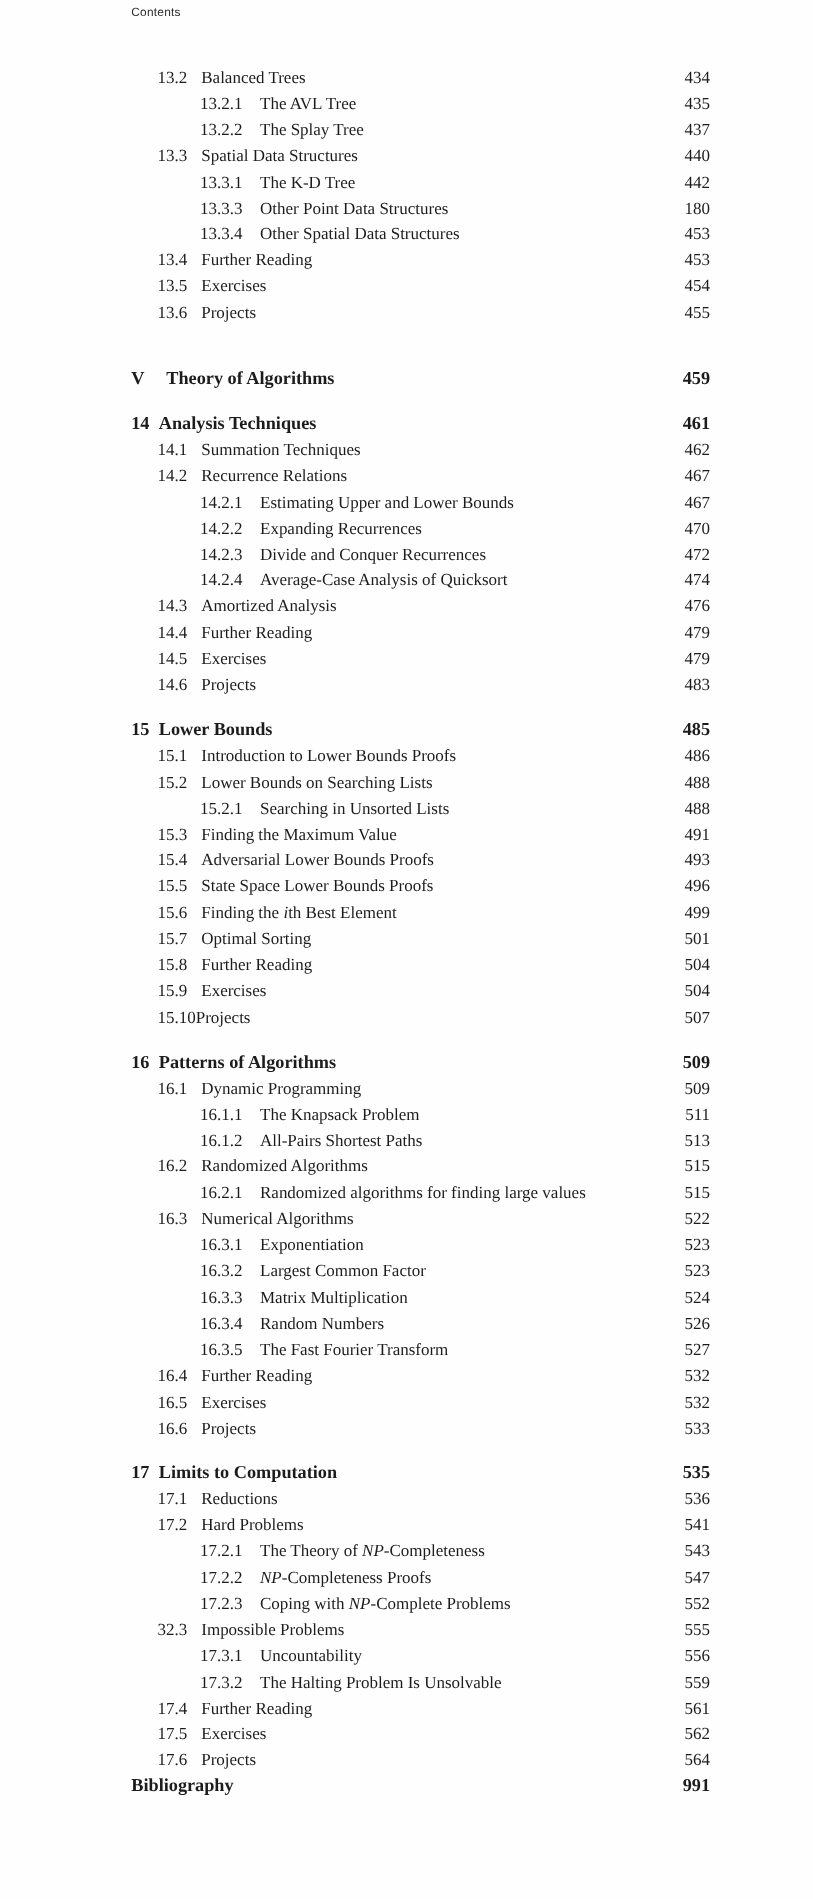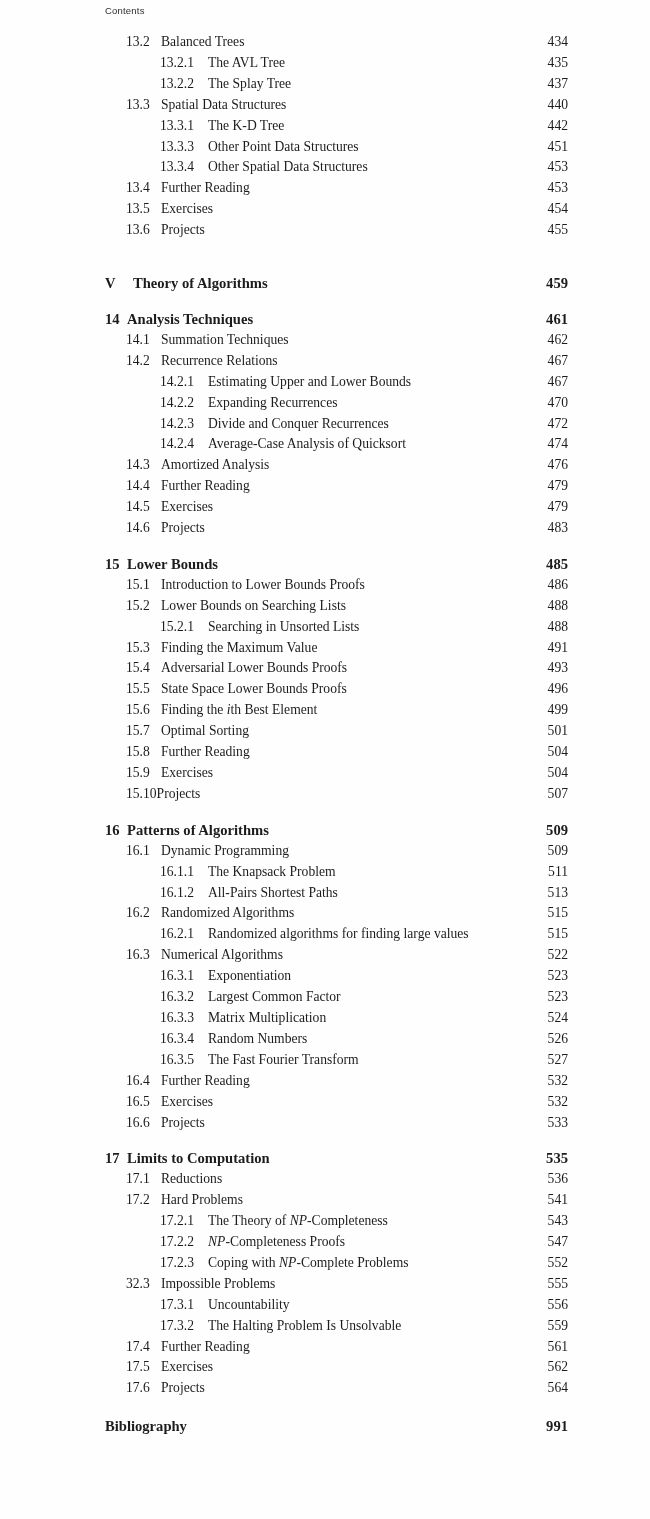--- a/index.html
+++ b/index.html
@@ -25,21 +25,21 @@
     left: 105px;
     top: 5px;
     font-family: "Liberation Sans", sans-serif;
     font-size: 9.5px;
     letter-spacing: 0.2px;
     color: #2e2e2e;
   }
   .toc {
     position: absolute;
     left: 105px;
-    top: 32px;
+    top: 52px;
     width: 463px;
   }
   .row {
     display: flex;
     align-items: baseline;
     line-height: 20.9px;
     font-size: 13.6px;
     white-space: nowrap;
   }
   .row .num   { flex: 0 0 auto; }
@@ -54,21 +54,21 @@
 
   .row.part, .row.chapter, .row.unnumbered {
     font-weight: bold;
     font-size: 14.6px;
   }
   .row.part .num    { min-width: 28px; }
   .row.chapter .num { min-width: 22px; }
 
   .row.part       { margin-top: 32px; }
   .row.chapter    { margin-top: 15px; }
-  .row.unnumbered { margin-top: 17px; }
+  .row.unnumbered { margin-top: 0; }
 
   
   .row.overflow .num { min-width: 0; }
 
   .it { font-style: italic; }
 </style>
 </head>
 <body>
 
 <div class="page">
@@ -101,21 +101,21 @@
       <div class="row subsection">
     <span class="num">13.3.1</span>
     <span class="title">The K-D Tree</span>
     <span class="fill"></span>
     <span class="pg">442</span>
   </div>
       <div class="row subsection">
     <span class="num">13.3.3</span>
     <span class="title">Other Point Data Structures</span>
     <span class="fill"></span>
-    <span class="pg">451</span>
+    <span class="pg">180</span>
   </div>
       <div class="row subsection">
     <span class="num">13.3.4</span>
     <span class="title">Other Spatial Data Structures</span>
     <span class="fill"></span>
     <span class="pg">453</span>
   </div>
       <div class="row section">
     <span class="num">13.4</span>
     <span class="title">Further Reading</span>

